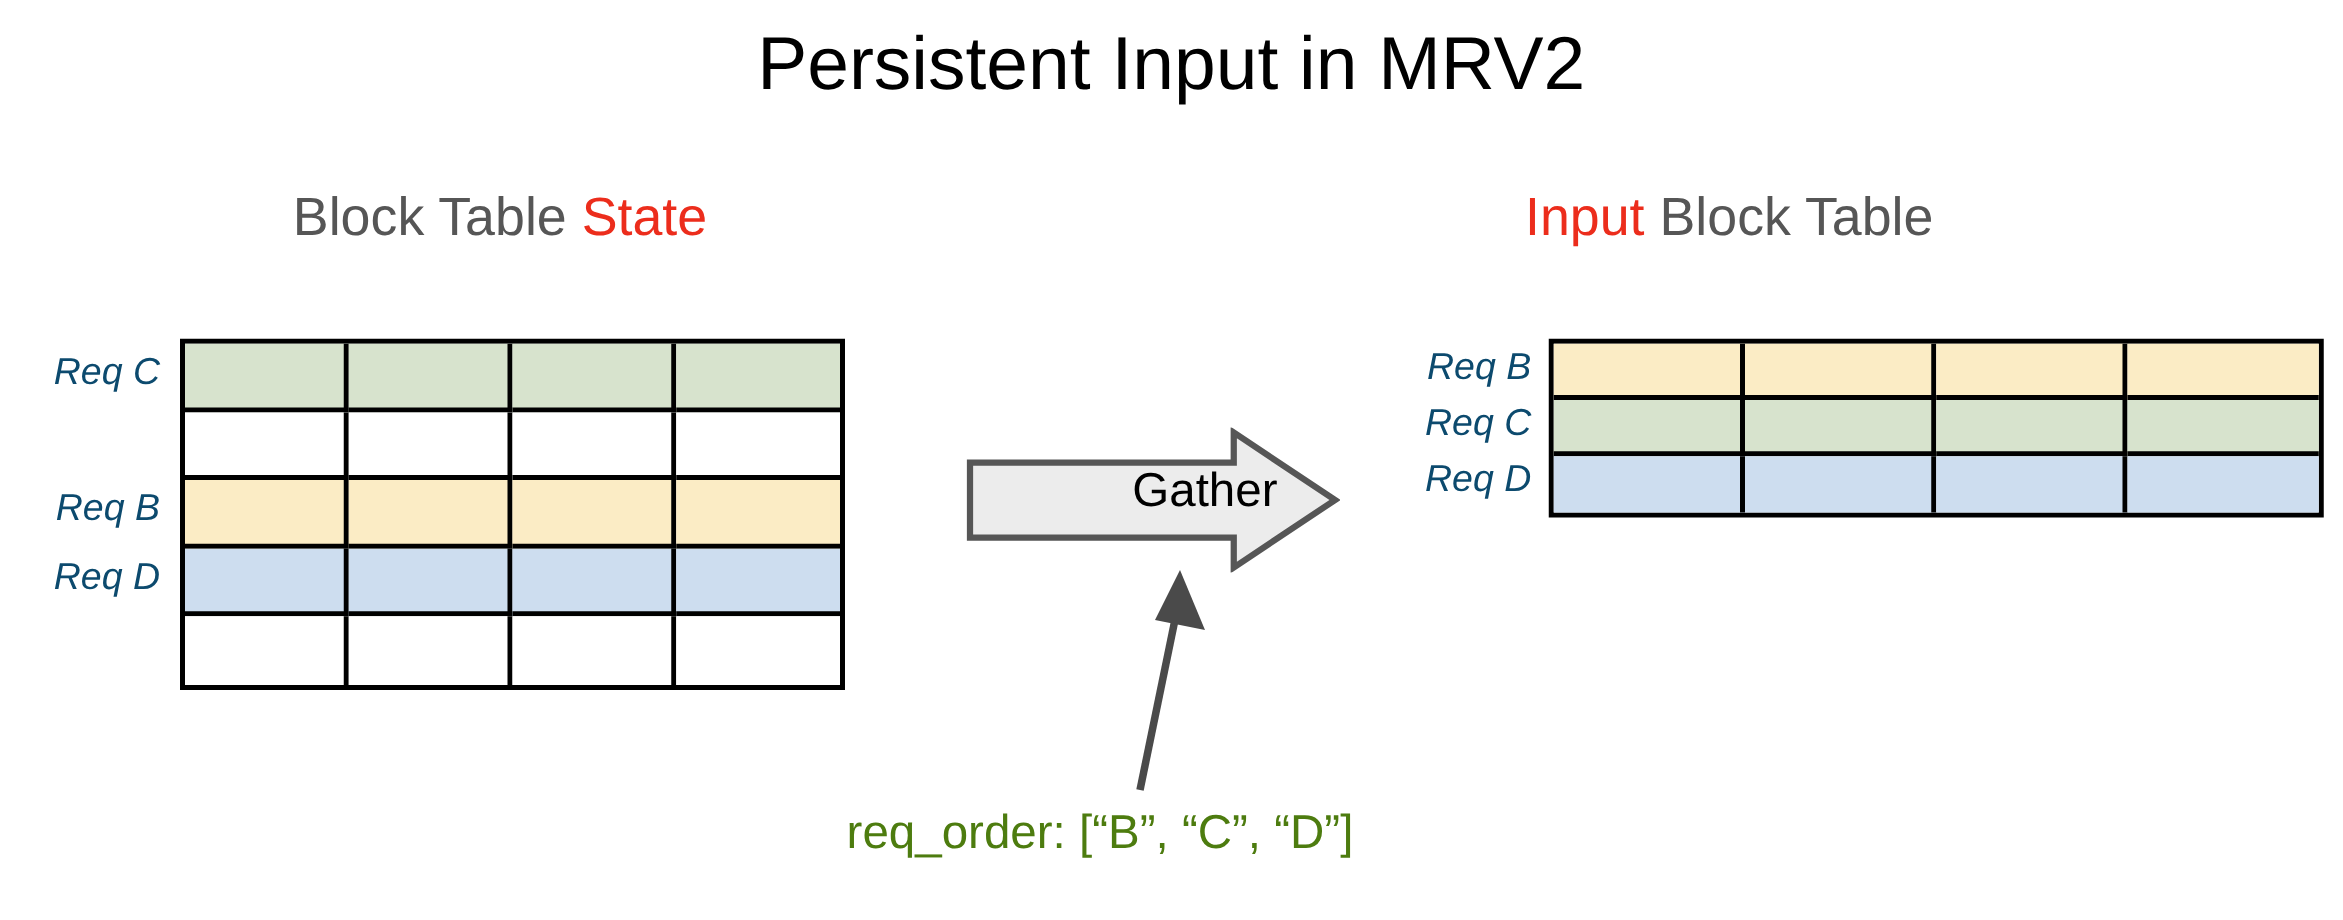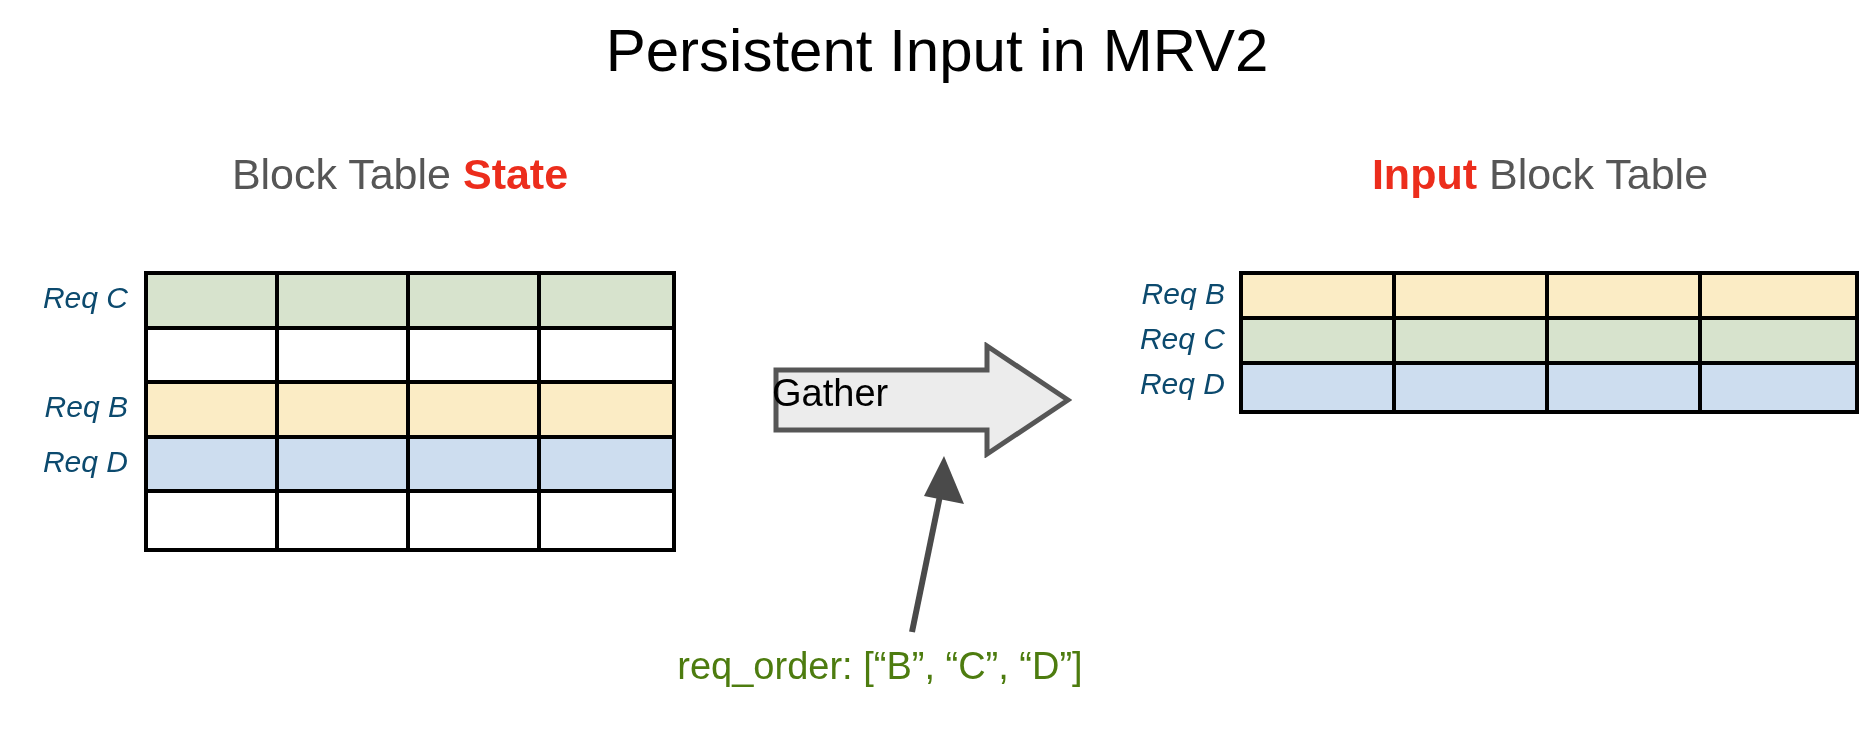--- a/index.html
+++ b/index.html
@@ -32,24 +32,24 @@
   
   .section-heading {
     position: absolute;
     font-size: 43px;
     font-weight: 400;
     color: #565656;
     white-space: nowrap;
   }
   .section-heading .accent {
     color: #ec2d1c;
-    font-weight: bold;
+    font-weight: normal;
   }
   #left-heading  { left: 130px;  top: 150px; width: 540px; text-align: center; }
-  #right-heading { left: 1220px; top: 150px; width: 640px; text-align: center; }
+  #right-heading { left: 1220px; top: 150px; width: 640px; }
 
   
   .grid {
     position: absolute;
     display: flex;
     flex-direction: column;
     border: 4px solid #000000;
     box-sizing: border-box;
   }
   .grid-row {
@@ -88,21 +88,21 @@
     left: 772px;
     top: 342px;
     width: 300px;
     height: 116px;
   }
   #gather-label {
     position: absolute;
     left: 772px;
     top: 372px;
     width: 250px;
-    text-align: left;
+    text-align: right;
     font-size: 38px;
     color: #000000;
     white-space: nowrap;
   }
 
   
   #annotation-arrow {
     position: absolute;
     left: 880px;
     top: 440px;

